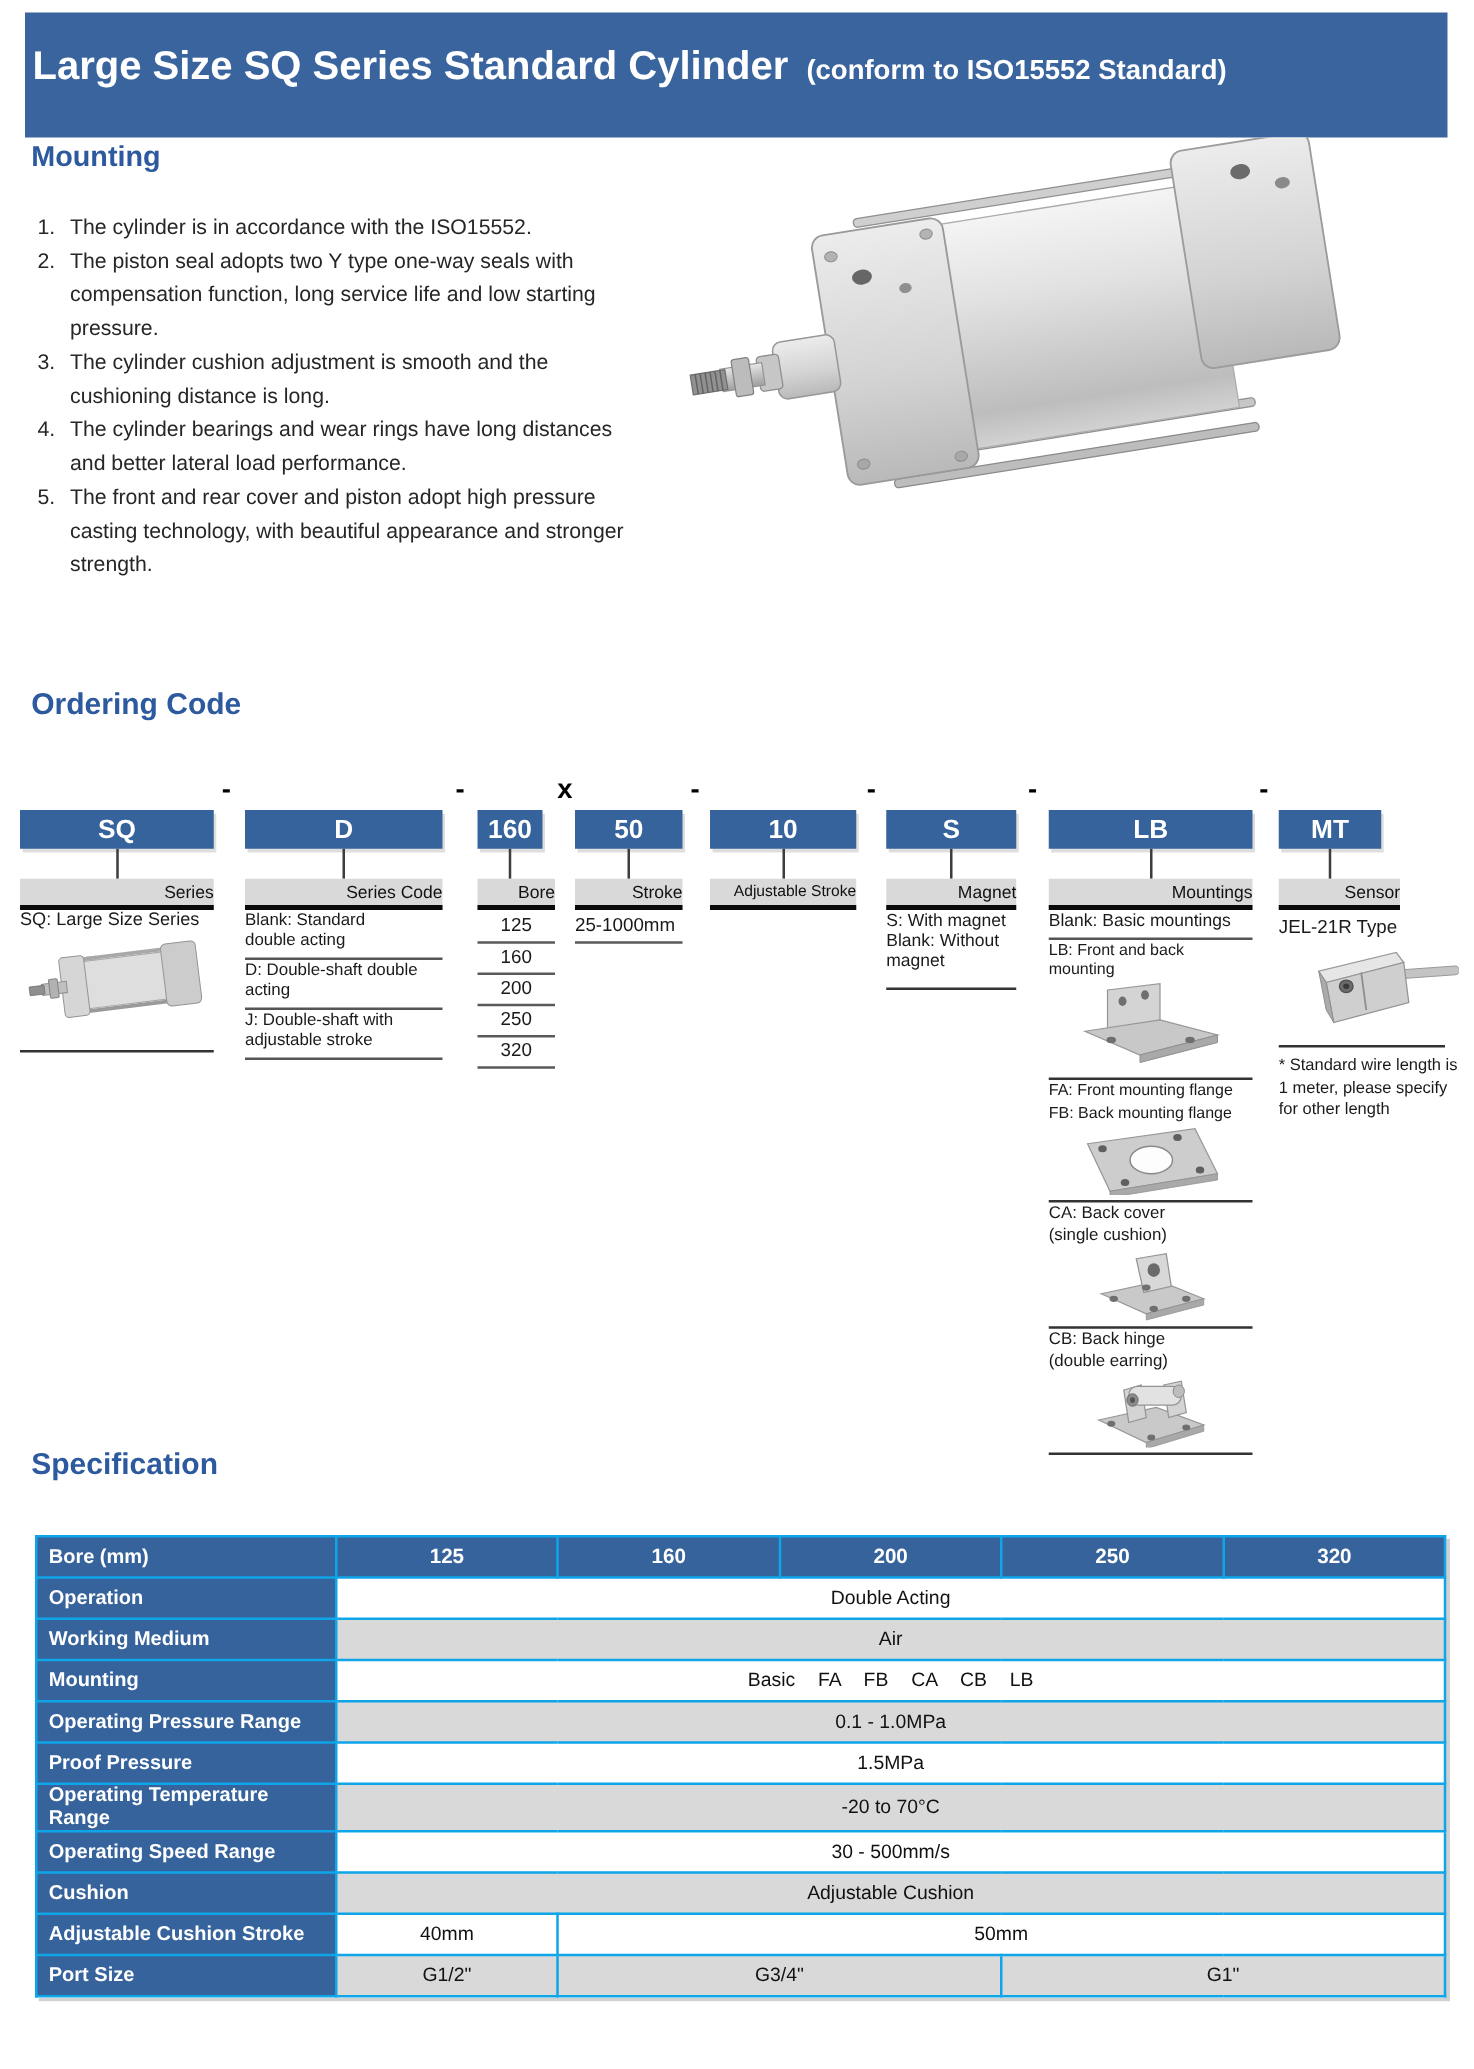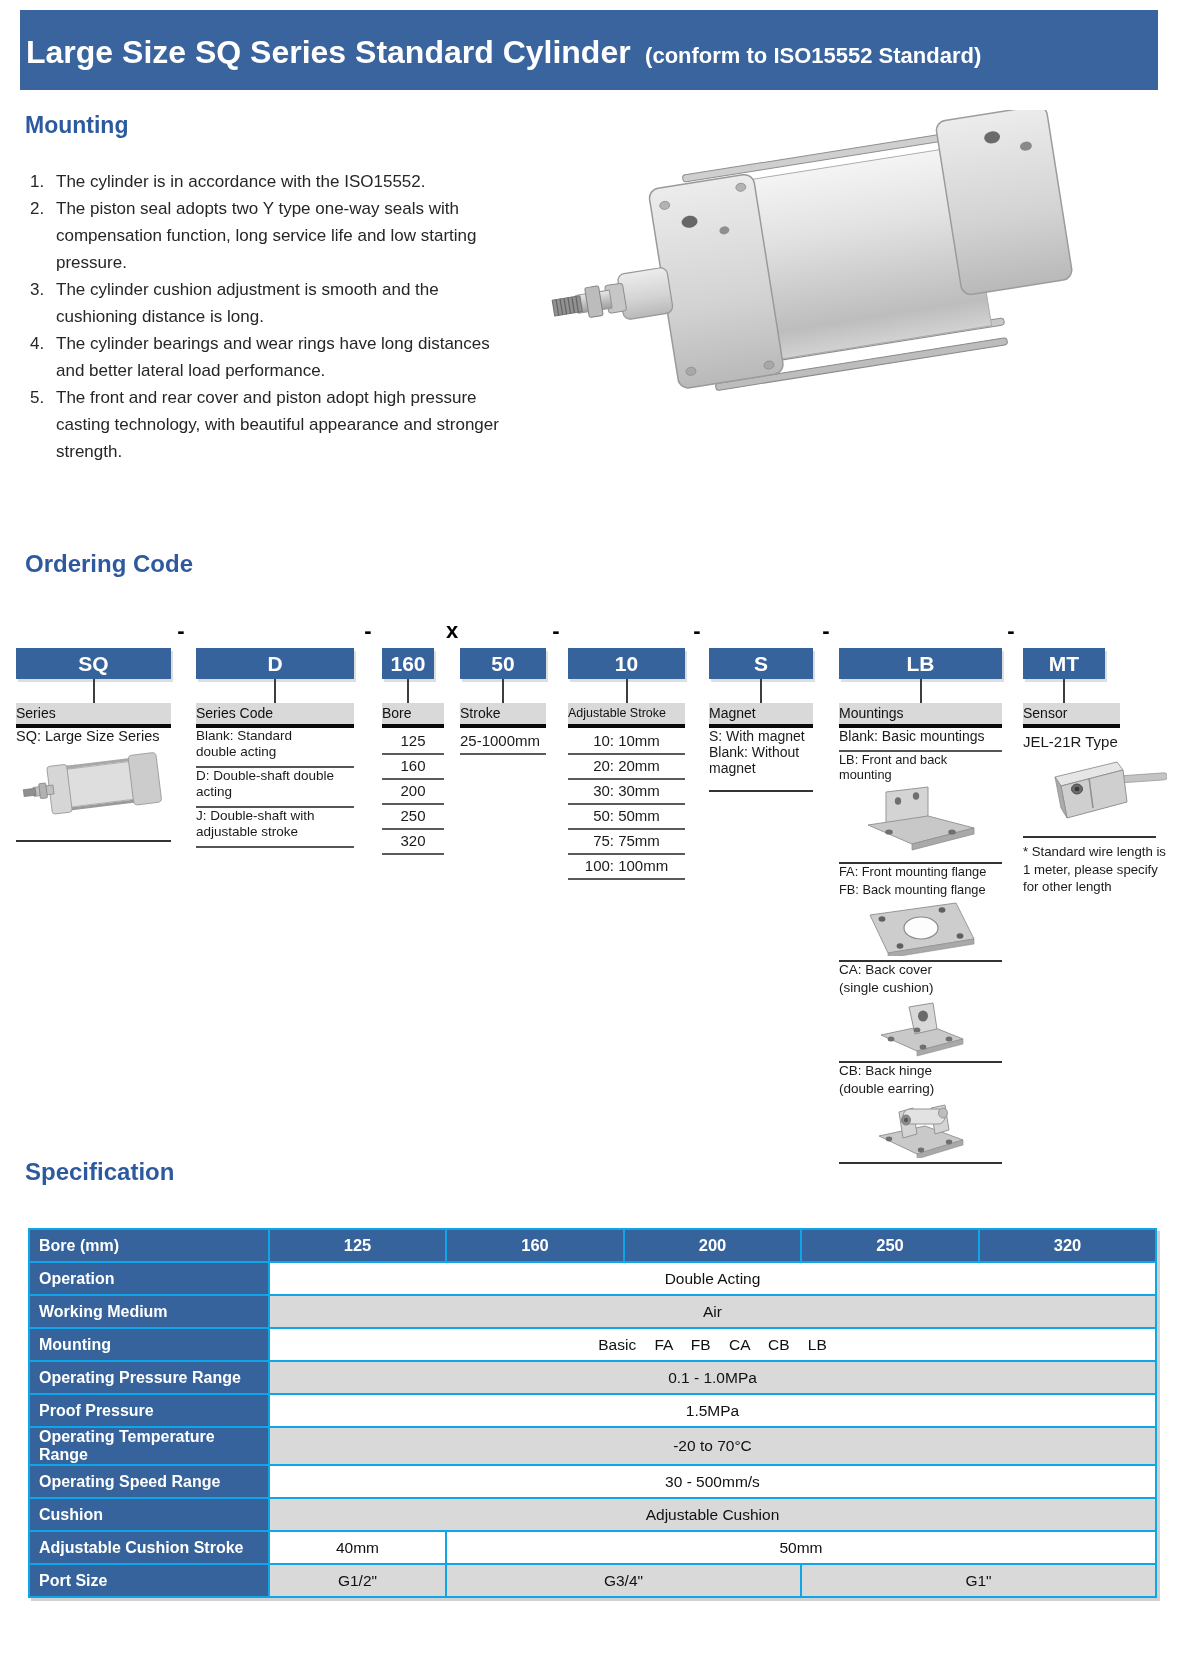--- a/index.html
+++ b/index.html
@@ -1,20 +1,20 @@
 <!DOCTYPE html>
 <html><head>
 <meta charset="utf-8">
 <style>
   html,body{margin:0;padding:0;background:#fff;}
   .page{position:relative;width:1179px;height:1655px;background:#fff;overflow:hidden;
         font-family:"Liberation Sans","DejaVu Sans",sans-serif;color:#1a1a1a;}
 
   
-  .banner{position:absolute;left:20px;top:10px;width:1138px;height:80px;background:#3A649E;
+  .banner{position:absolute;left:20px;top:10px;width:1138px;height:100px;background:#3A649E;
           color:#fff;white-space:nowrap;overflow:hidden;line-height:84px;padding-left:6px;box-sizing:border-box;}
   .banner .t1{font-size:32px;font-weight:bold;}
   .banner .t2{font-size:22px;font-weight:bold;margin-left:10px;}
 
   
   .sec-h{position:absolute;color:#2D5A9E;font-weight:bold;}
   .h-features{left:25px;top:112px;font-size:23px;}
   .h-ordering{left:25px;top:550px;font-size:24px;}
   .h-spec{left:25px;top:1158px;font-size:24px;}
 
@@ -25,21 +25,21 @@
   .features .num{position:absolute;left:0;top:0;}
 
   
   .photo{position:absolute;left:550px;top:110px;width:545px;height:335px;}
 
   
   .oc-col{position:absolute;top:648px;}
   .oc-code{height:31px;background:#36639B;color:#fff;font-weight:bold;font-size:21px;
            text-align:center;line-height:31px;box-shadow:2px 3px 0 rgba(0,0,0,.13);}
   .oc-link{width:2px;height:24px;background:#3d3d3d;margin:0 auto;}
-  .oc-label{height:21px;background:#D9D9D9;text-align:left;font-size:14px;line-height:21px;
+  .oc-label{height:21px;background:#D9D9D9;text-align:right;font-size:14px;line-height:21px;
             border-bottom:4px solid #0a0a0a;color:#111;}
   .oc-label.small{font-size:12.5px;}
   .oc-sep{position:absolute;top:616px;height:31px;line-height:29px;font-size:22px;font-weight:bold;color:#000;width:20px;text-align:center;}
   .oc-cell{height:25px;line-height:22px;text-align:center;border-bottom:2px solid #5a5a5a;
            font-size:15px;box-sizing:border-box;}
   .oc-list{margin-top:2px;}
   .oc p{margin:0;}
   .oc-2line{margin-top:7px;padding-bottom:6px;border-bottom:2px solid #555;font-size:13.5px;line-height:16px;}
   .oc-plain{margin-top:7px;font-size:14px;line-height:16px;}
   .oc-item-sm{margin-top:6px;font-size:12.8px;line-height:15px;}
@@ -185,28 +185,20 @@
       <div class="oc-label">Stroke</div>
       <div class="oc-list">
         <div class="oc-cell" style="text-align:left;">25-1000mm</div>
       </div>
     </div>
 
     <div class="oc-col" style="left:568px;width:117px;">
       <div class="oc-code">10</div>
       <div class="oc-link"></div>
       <div class="oc-label small">Adjustable Stroke</div>
-      <div class="oc-list">
-        <div class="oc-cell">10: 10mm</div>
-        <div class="oc-cell">20: 20mm</div>
-        <div class="oc-cell">30: 30mm</div>
-        <div class="oc-cell">50: 50mm</div>
-        <div class="oc-cell">75: 75mm</div>
-        <div class="oc-cell">100: 100mm</div>
-      </div>
     </div>
 
     <div class="oc-col" style="left:709px;width:104px;">
       <div class="oc-code">S</div>
       <div class="oc-link"></div>
       <div class="oc-label">Magnet</div>
       <p class="oc-plain">S: With magnet</p>
       <p class="oc-plain"><span>Blank: Without</span><br><span>magnet</span></p>
       <div class="oc-line" style="margin-top:14px;"></div>
     </div>

